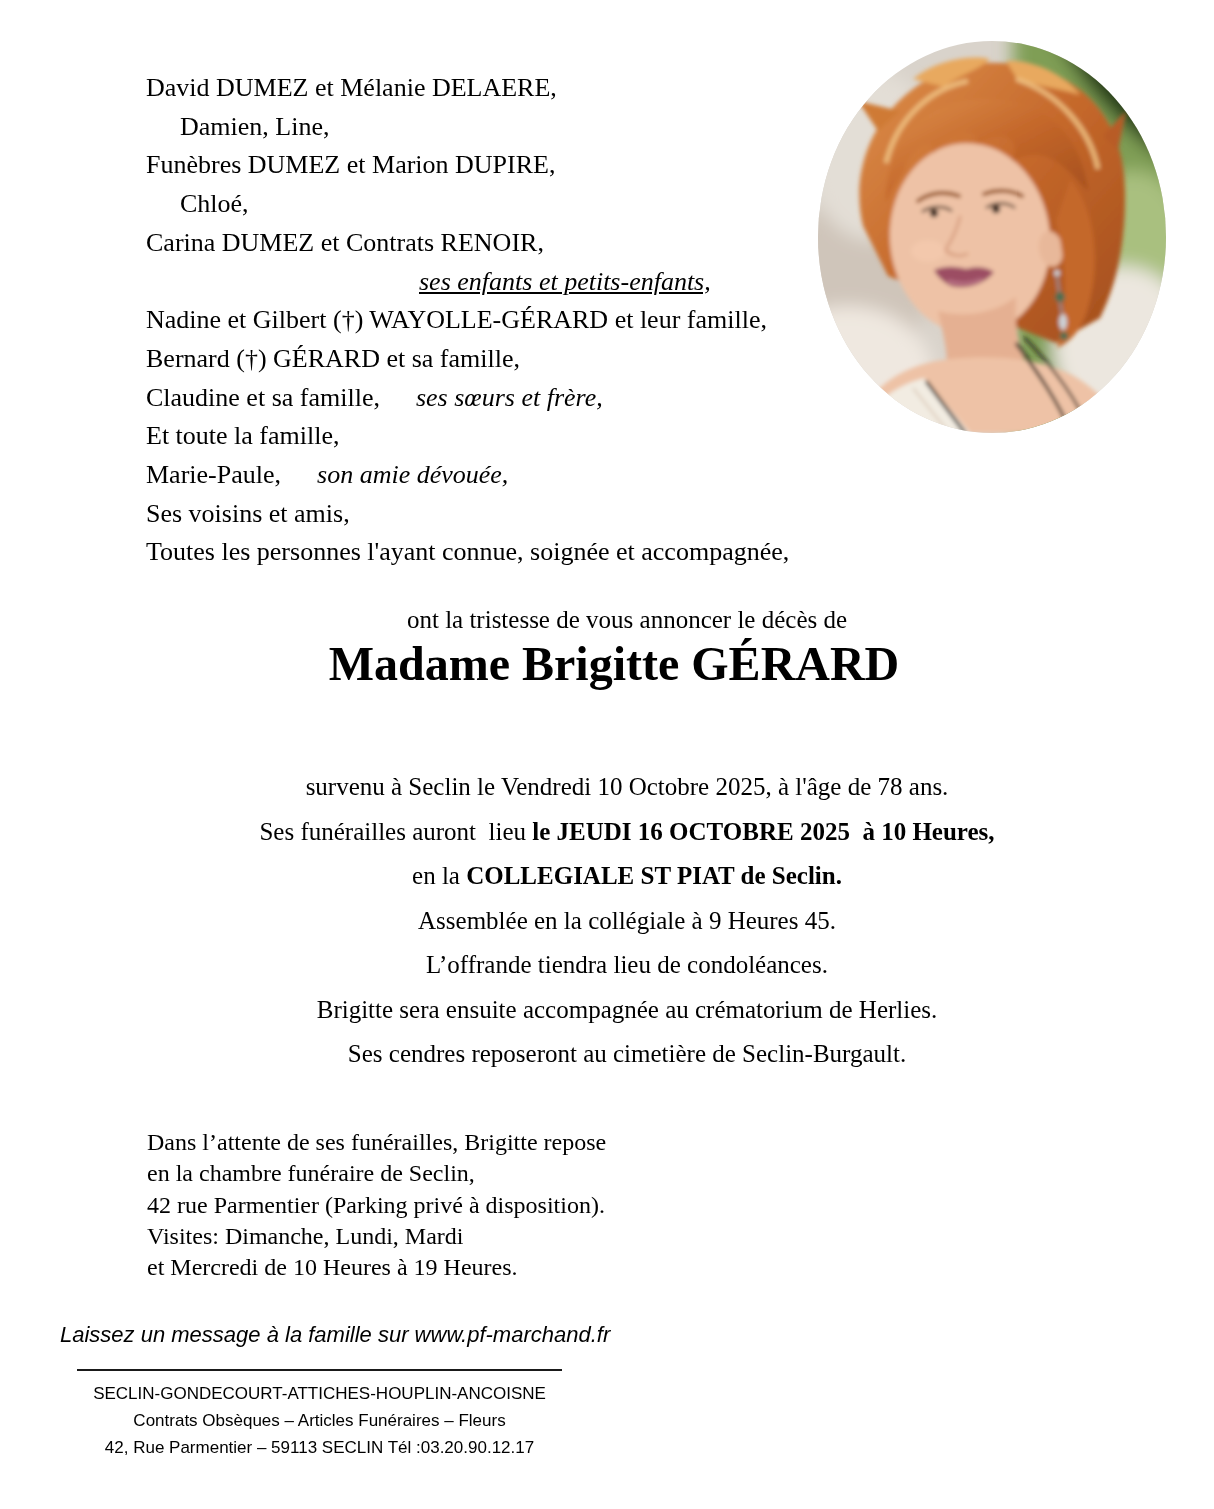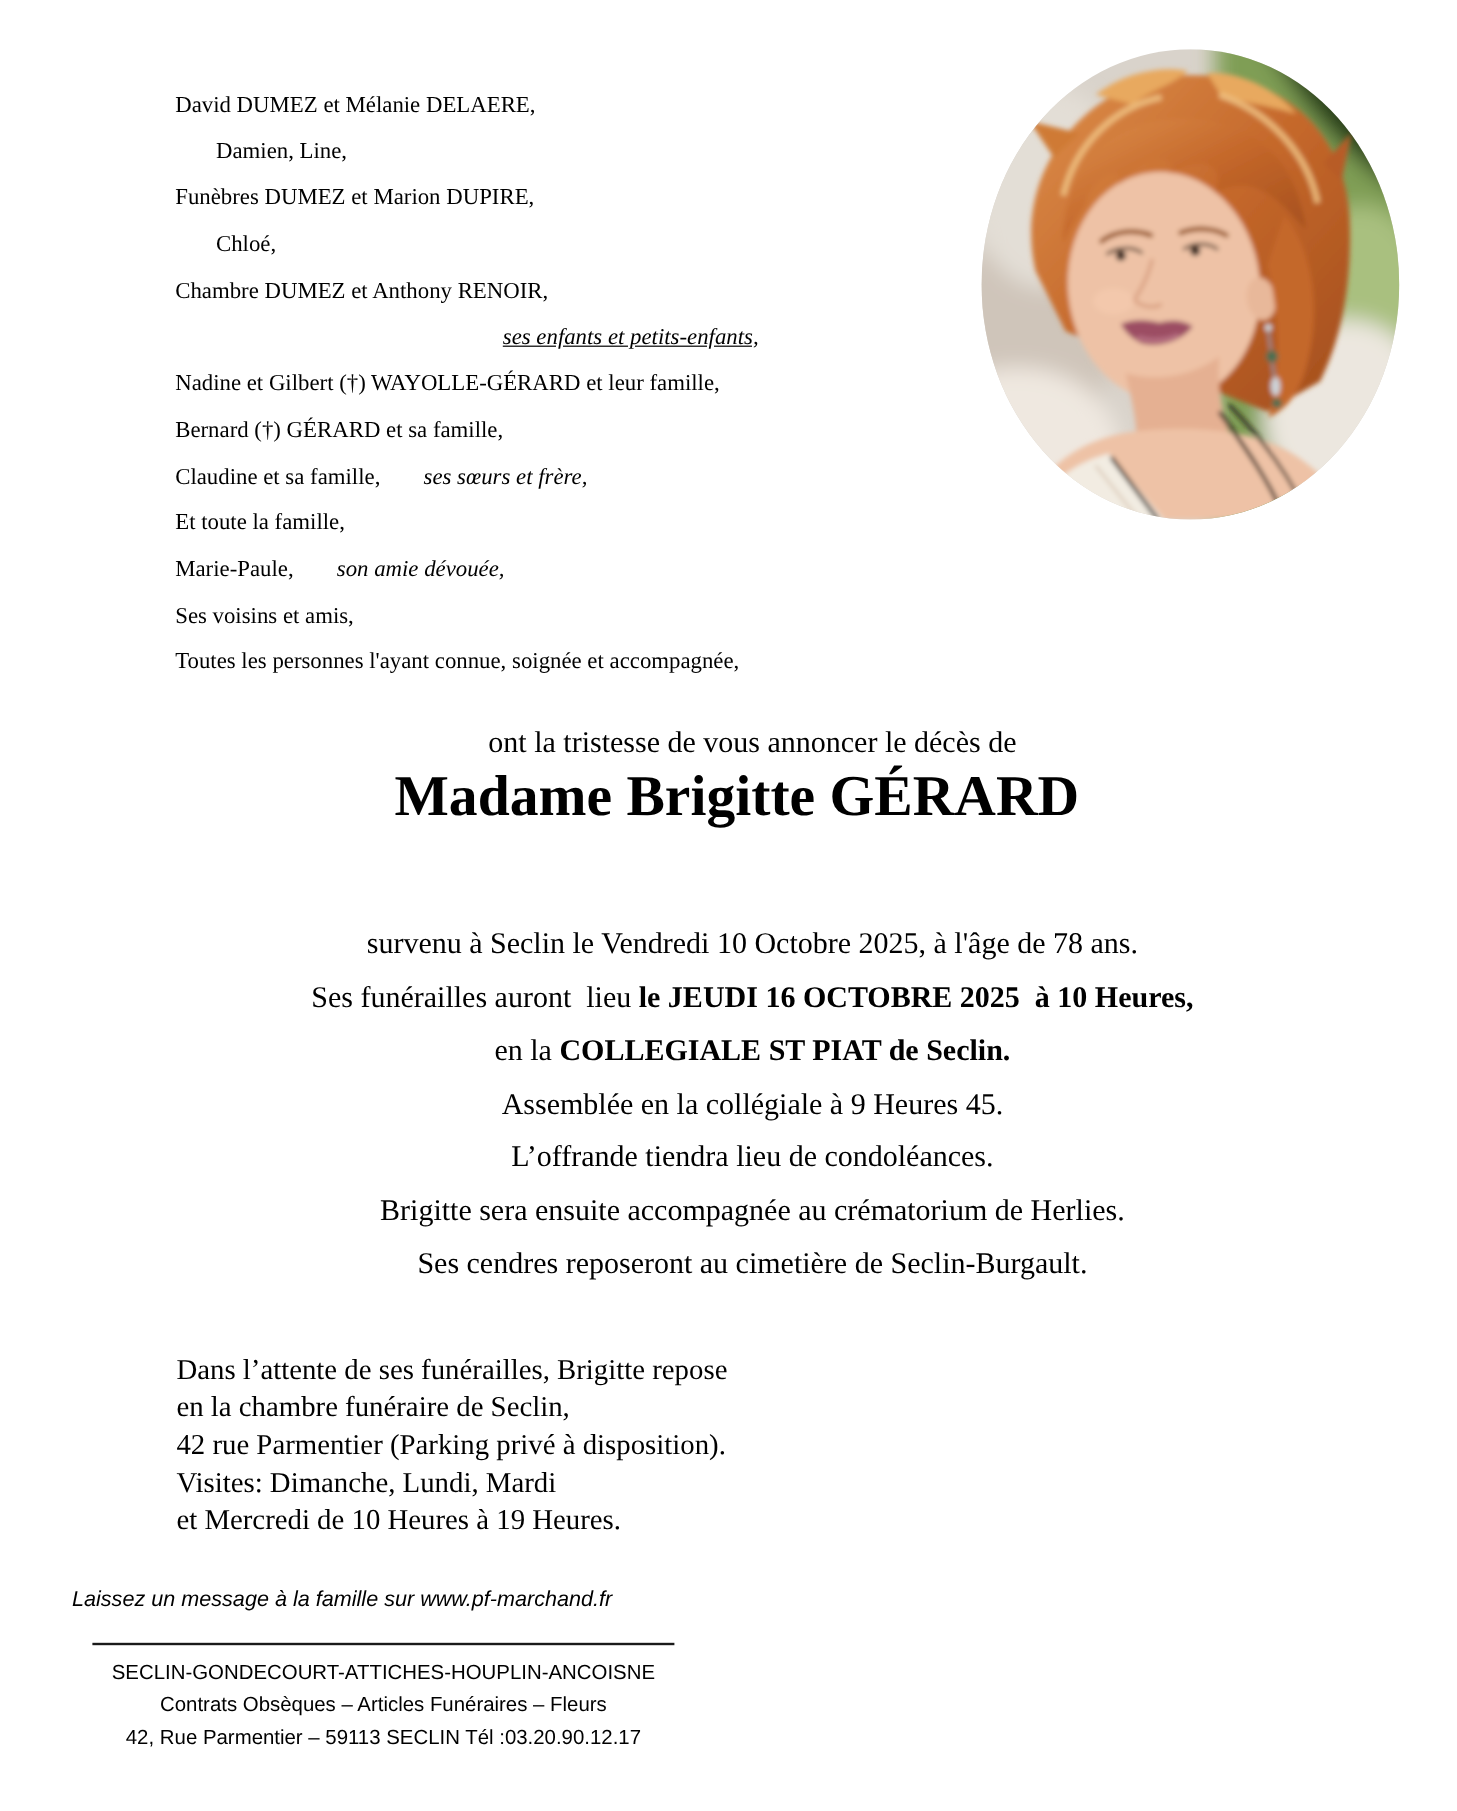--- a/index.html
+++ b/index.html
@@ -13,21 +13,21 @@
     overflow:hidden;
   }
   .line{white-space:pre-wrap;}
   .seg{white-space:pre-wrap;}
   .italic{font-style:italic;}
   .bold{font-weight:bold;}
   .gap{margin-left:36px;}
 
   .family-block{
     position:absolute; left:146px; top:69px;
-    font-size:19px; line-height:38.7px;
+    font-size:26px; line-height:38.7px;
   }
   .family-block .indent-1{padding-left:34px;}
   .family-block .indent-2{padding-left:273px;text-decoration:underline;}
 
   .photo{
     position:absolute; left:818px; top:41px; width:348px; height:392px;
   }
 
   .announce{
     position:absolute; left:40px; top:606px; width:1174px;
@@ -41,21 +41,21 @@
     position:absolute; left:40px; top:765px; width:1174px;
     text-align:center; font-size:25px; line-height:44.5px;
   }
   .repose{
     position:absolute; left:147px; top:1127px; width:600px;
     font-size:24px; line-height:31.3px;
   }
   .website{
     position:absolute; left:60px; top:1322px;
     font-family:"Liberation Sans", sans-serif;
-    font-style:italic; font-size:18px;
+    font-style:italic; font-size:22px;
   }
   .rule{
     position:absolute; left:77px; top:1369px; width:485px; height:2px;
     background:#1a1a1a;
   }
   .funeral-home{
     position:absolute; left:77px; top:1380px; width:485px;
     text-align:center; font-family:"Liberation Sans", sans-serif;
     font-size:17px; line-height:27px;
   }
@@ -63,21 +63,21 @@
 </head>
 <body>
 
 <div class="page">
 
   <div class="family-block">
       <div class="line"><span class="seg">David DUMEZ et Mélanie DELAERE,</span></div>
       <div class="line indent-1"><span class="seg">Damien, Line,</span></div>
       <div class="line"><span class="seg">Funèbres DUMEZ et Marion DUPIRE,</span></div>
       <div class="line indent-1"><span class="seg">Chloé,</span></div>
-      <div class="line"><span class="seg">Chambre DUMEZ et Anthony RENOIR,</span></div>
+      <div class="line"><span class="seg">Carina DUMEZ et Contrats RENOIR,</span></div>
       <div class="line indent-2"><span class="seg italic">ses enfants et petits-enfants,</span></div>
       <div class="line"><span class="seg">Nadine et Gilbert (†) WAYOLLE-GÉRARD et leur famille,</span></div>
       <div class="line"><span class="seg">Bernard (†) GÉRARD et sa famille,</span></div>
       <div class="line"><span class="seg">Claudine et sa famille,</span><span class="seg italic gap">ses sœurs et frère,</span></div>
       <div class="line"><span class="seg">Et toute la famille,</span></div>
       <div class="line"><span class="seg">Marie-Paule,</span><span class="seg italic gap">son amie dévouée,</span></div>
       <div class="line"><span class="seg">Ses voisins et amis,</span></div>
       <div class="line"><span class="seg">Toutes les personnes l'ayant connue, soignée et accompagnée,</span></div>
     </div>
 

